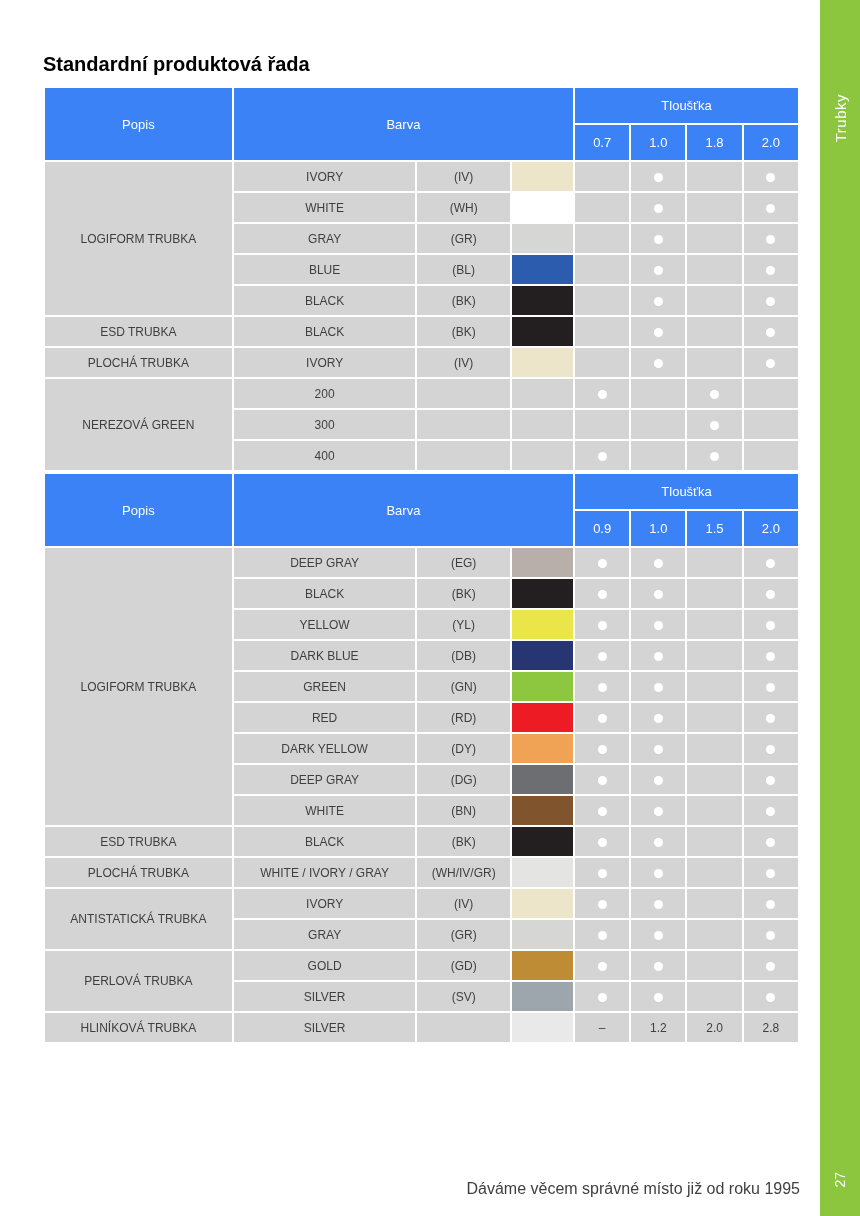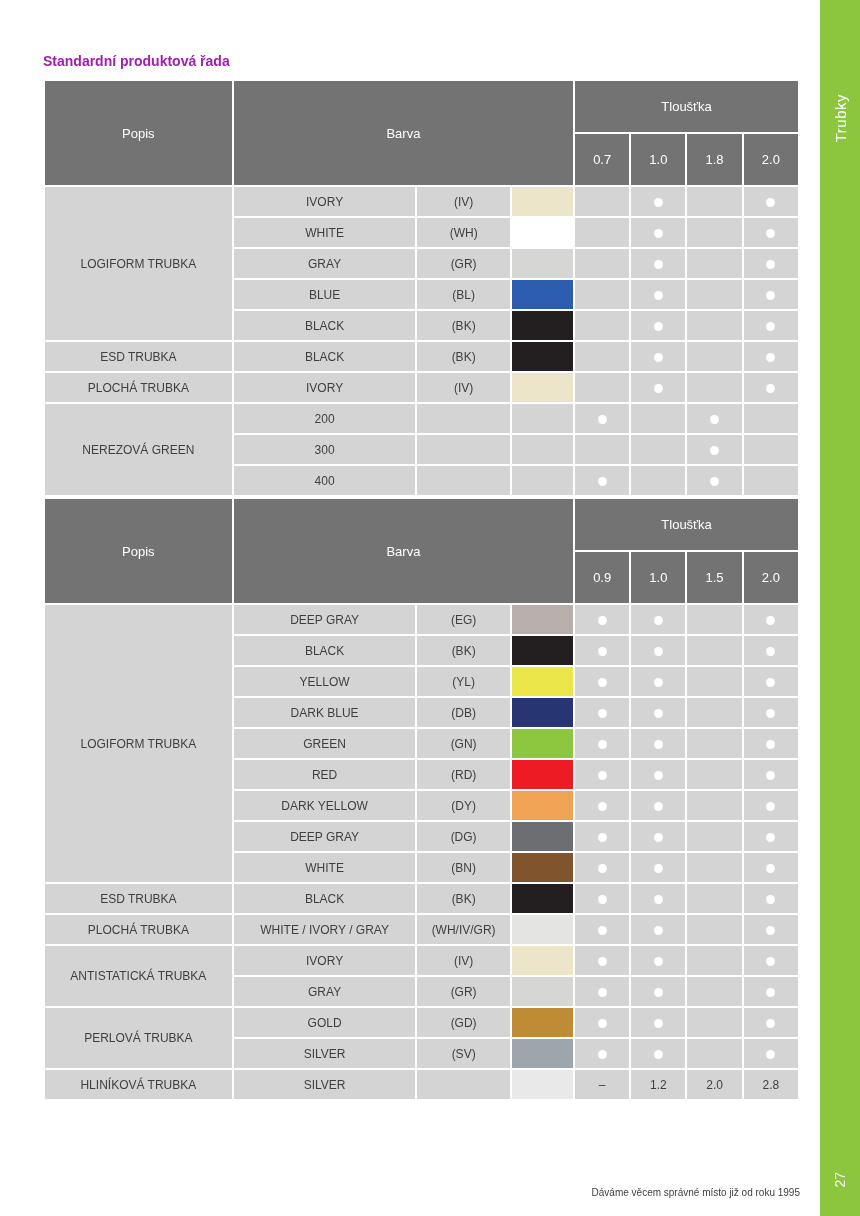--- a/index.html
+++ b/index.html
@@ -9,34 +9,34 @@
   }
   .side-bar{
     position:absolute;top:0;right:0;width:40px;height:1216px;background:#8CC63F;
     display:flex;flex-direction:column;align-items:center;justify-content:space-between;
   }
   .v-text{writing-mode:vertical-rl;transform:rotate(180deg);color:#ffffff;}
   .side-tab-label{margin-top:94px;font-size:15px;letter-spacing:0.5px;}
   .side-page-number{margin-bottom:28px;font-size:14px;}
   .content{position:absolute;left:43px;top:0;width:757px;}
   .page-title{margin:44px 0 0 0;font-size:15px;font-weight:bold;color:#8CC63F;}
-  .section-title{font-size:14px;font-weight:bold;color:#a21caf;}
+  .section-title{font-size:20px;font-weight:bold;color:#000000;}
   #section-standard .section-title{margin:53px 0 10px 0;}
   #section-complete .section-title{margin:46px 0 8px 0;}
   table.product-table{border-collapse:separate;border-spacing:2px;table-layout:fixed;width:757px;}
   table.product-table th{
-    background:#737373;color:#ffffff;font-weight:normal;font-size:13px;
-    height:27px;text-align:center;vertical-align:middle;padding:12px;
+    background:#3b82f6;color:#ffffff;font-weight:normal;font-size:13px;
+    height:27px;text-align:center;vertical-align:middle;padding:4px;
   }
   table.product-table td{
     background:#D4D4D4;color:#3F3F3F;font-size:12px;height:29px;
     text-align:center;vertical-align:middle;padding:0;overflow:hidden;white-space:nowrap;
   }
   .dot{display:inline-block;width:9px;height:9px;border-radius:50%;background:#ffffff;vertical-align:middle;}
-  .footer-tagline{position:absolute;right:60px;bottom:18px;font-size:10px;color:#3F3F3F;}
+  .footer-tagline{position:absolute;right:60px;bottom:18px;font-size:16px;color:#3F3F3F;}
 </style>
 </head>
 <body>
 
 <div class="side-bar">
   <span class="v-text side-tab-label">Trubky</span>
   <span class="v-text side-page-number">27</span>
 </div>
 
 <div class="content">

